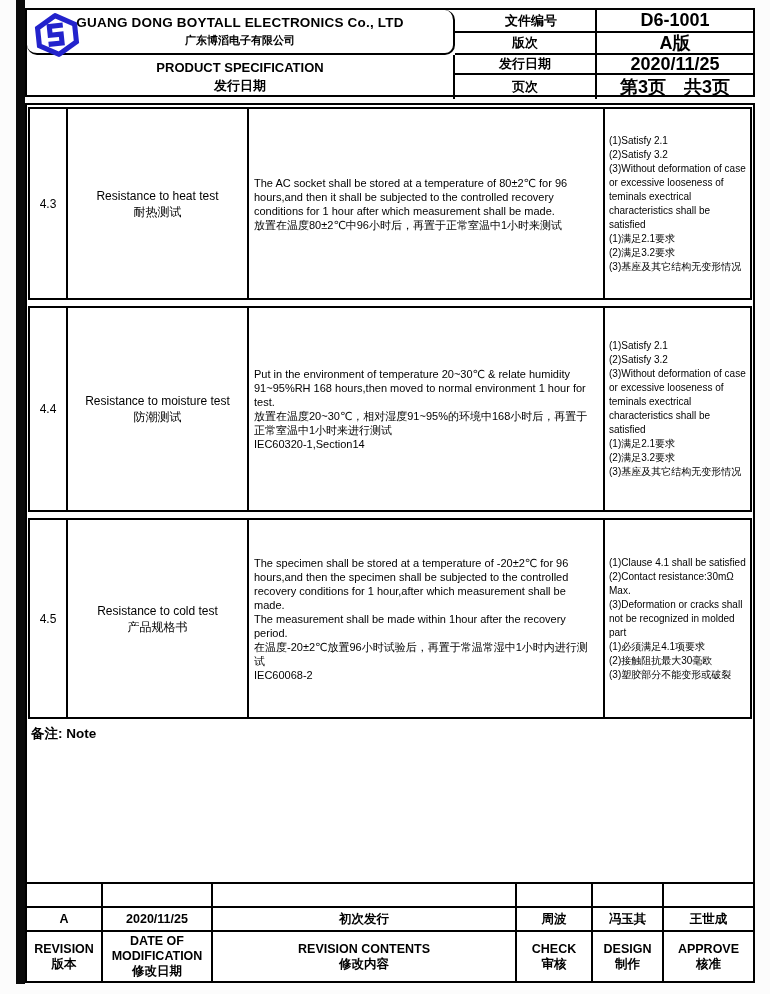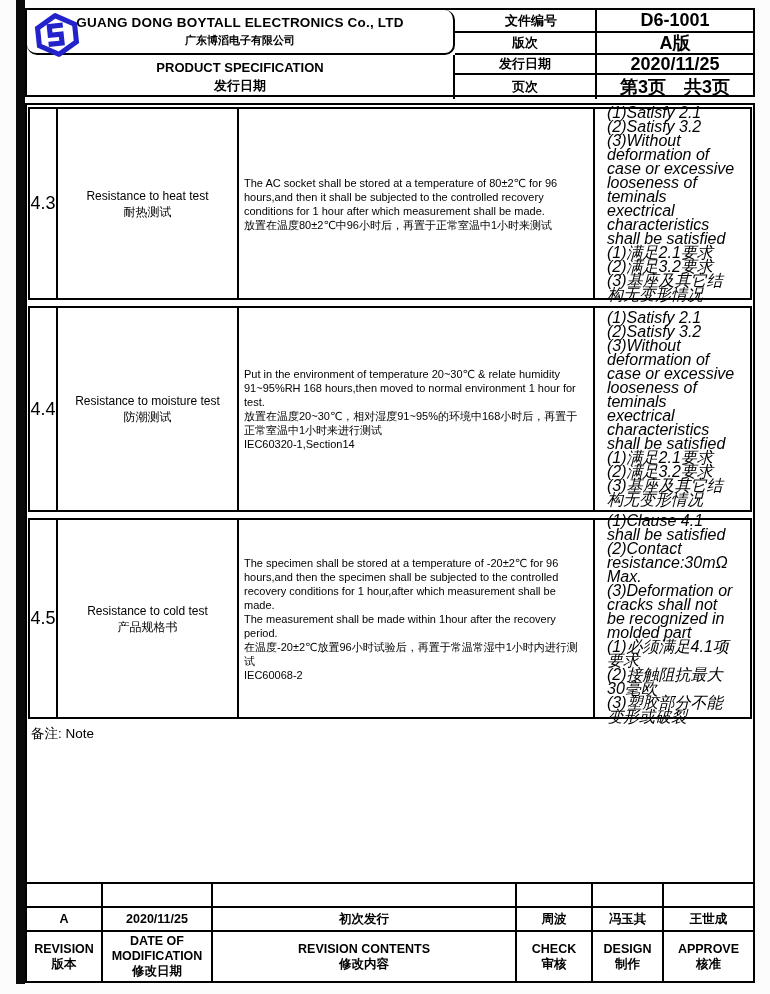--- a/index.html
+++ b/index.html
@@ -25,27 +25,27 @@
   .doc-title-en { font-weight:bold; font-size:13px; }
   .doc-title-cn { font-weight:bold; font-size:13px; margin-top:2px; }
   .logo { position:absolute; left:7px; top:3px; width:46px; height:44px; transform:rotate(-6deg); }
 
   
   .main-table { position:absolute; left:25px; top:103px; width:730px; height:880px; border:2px solid #000; background:#fff; }
   .row-block { position:absolute; left:1px; width:724px; border:2px solid #000; display:flex; background:#fff; }
   .rb-43 { top:2px;   height:193px; }
   .rb-44 { top:201px; height:206px; }
   .rb-45 { top:413px; height:201px; }
-  .c-no   { width:28px; border-right:2px solid #000; display:flex; align-items:center; justify-content:center; font-size:18px; }
+  .c-no   { width:38px; border-right:2px solid #000; display:flex; align-items:center; justify-content:center; font-size:12px; }
   .c-name { width:181px; border-right:2px solid #000; display:flex; flex-direction:column; align-items:center; justify-content:center; text-align:center; font-size:12px; line-height:16px; padding:0 3px; }
   .c-desc { width:356px; border-right:2px solid #000; display:flex; align-items:center; padding:16px 5px; font-size:11px; line-height:14px; }
-  .c-req  { flex:1; display:flex; align-items:center; padding:4px 12px; font-size:16px; line-height:14px;font-style:italic; }
+  .c-req  { flex:1; display:flex; align-items:center; padding:4px 4px; font-size:10px; line-height:14px; }
   .pre { white-space:pre-line; }
 
-  .note-label { position:absolute; left:4px; top:620px; font-weight:normal; font-size:13.5px; }
+  .note-label { position:absolute; left:4px; top:620px; font-weight:bold; font-size:13.5px; }
 
   
   .rev-table {
     position:absolute; left:0; top:777px; width:726px; height:99px;
     border-top:2px solid #000;
     display:grid; grid-template-columns:76px 110px 304px 76px 71px 1fr;
     grid-template-rows:24px 24px 1fr;
   }
   .rcell { display:flex; align-items:center; justify-content:center; text-align:center; font-size:12.5px; font-weight:bold; }
   .rcell.br { border-right:2px solid #000; }

